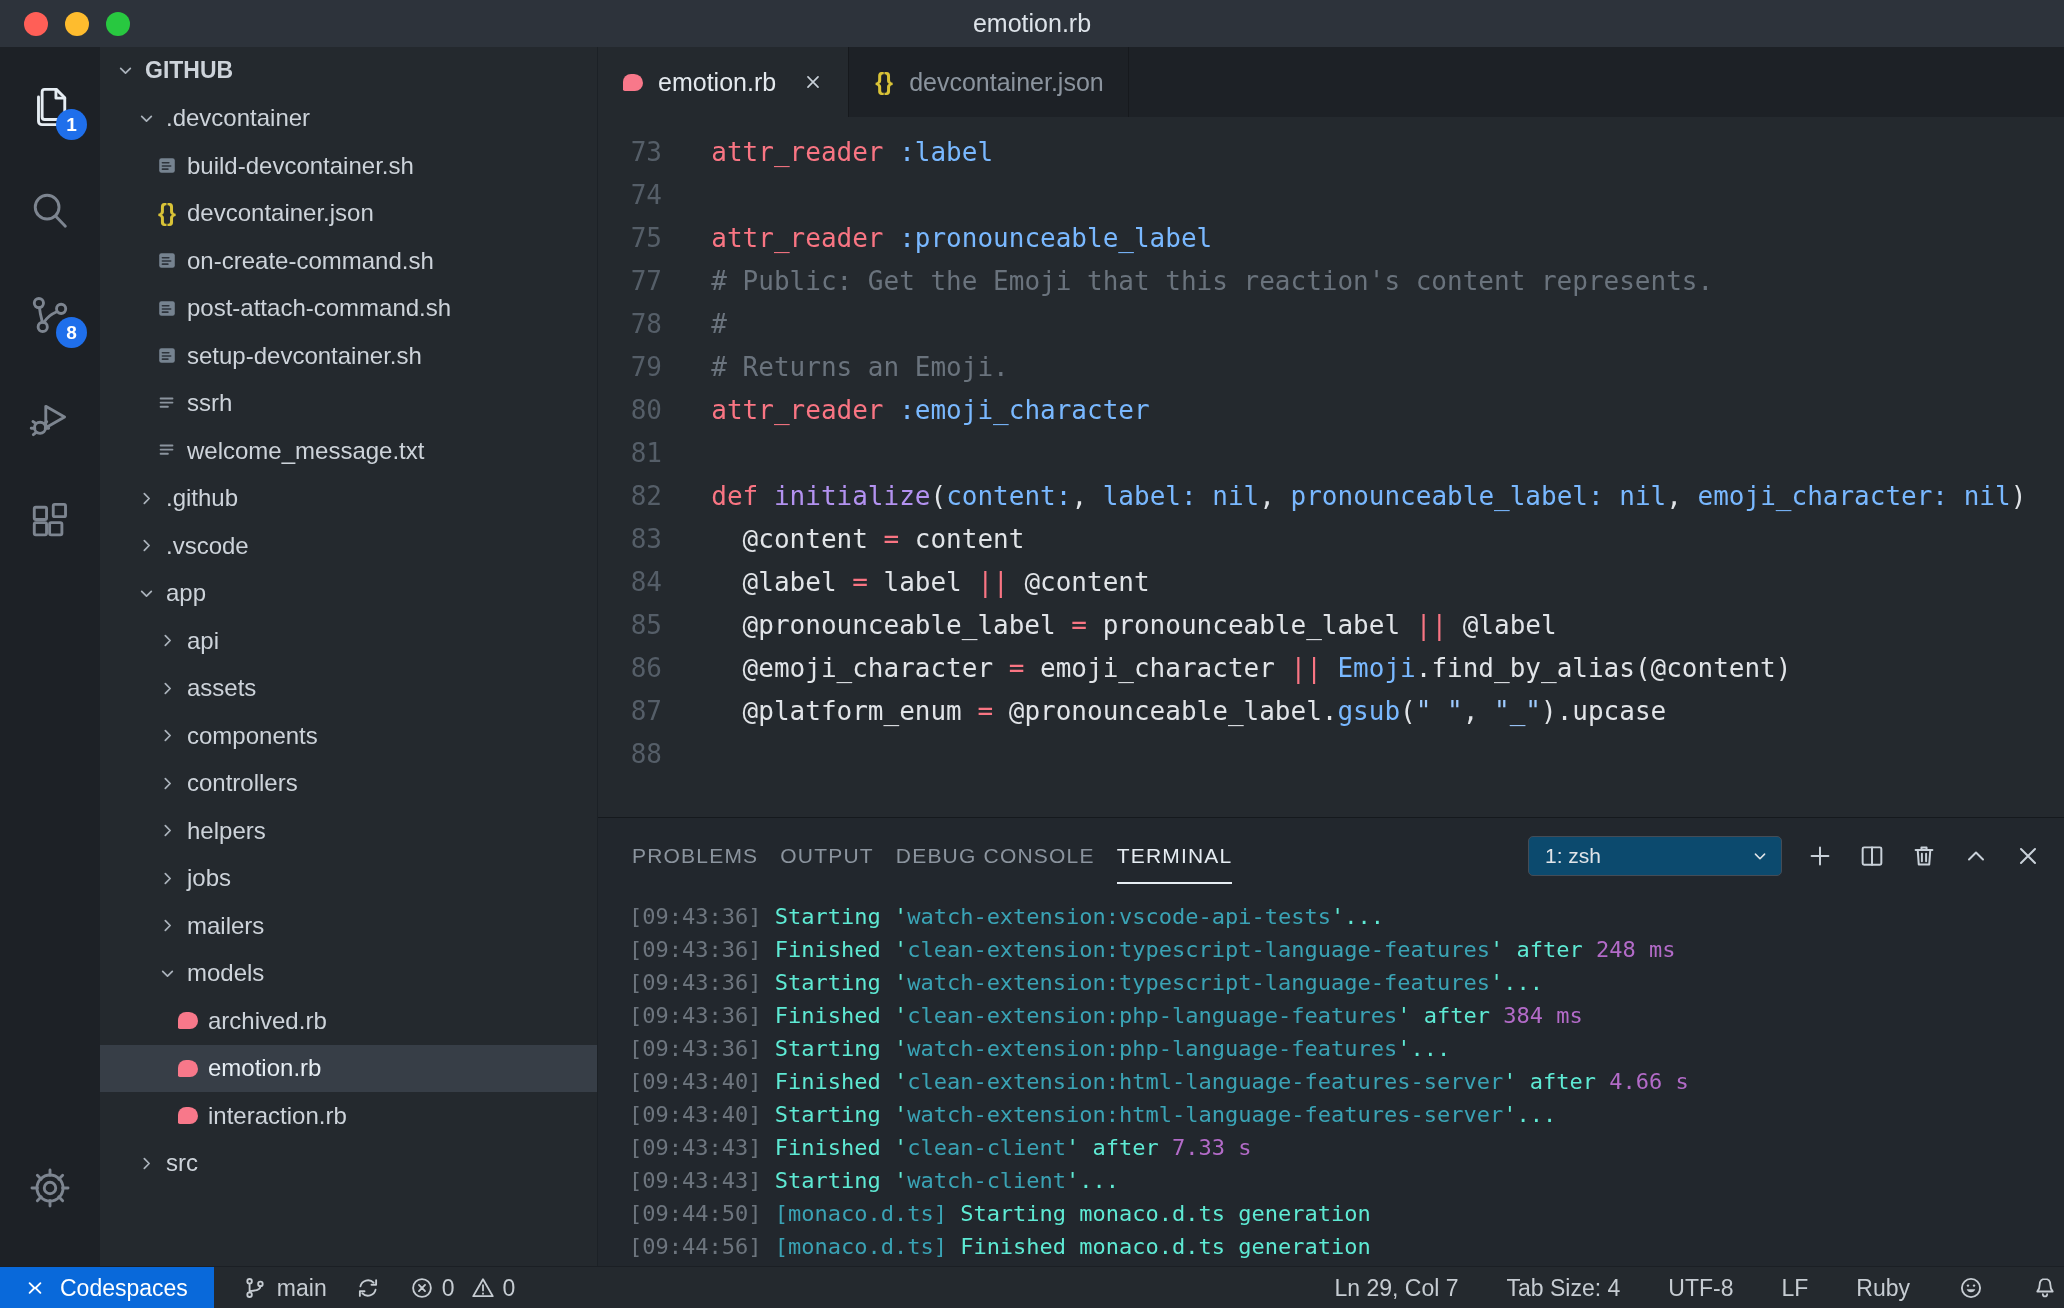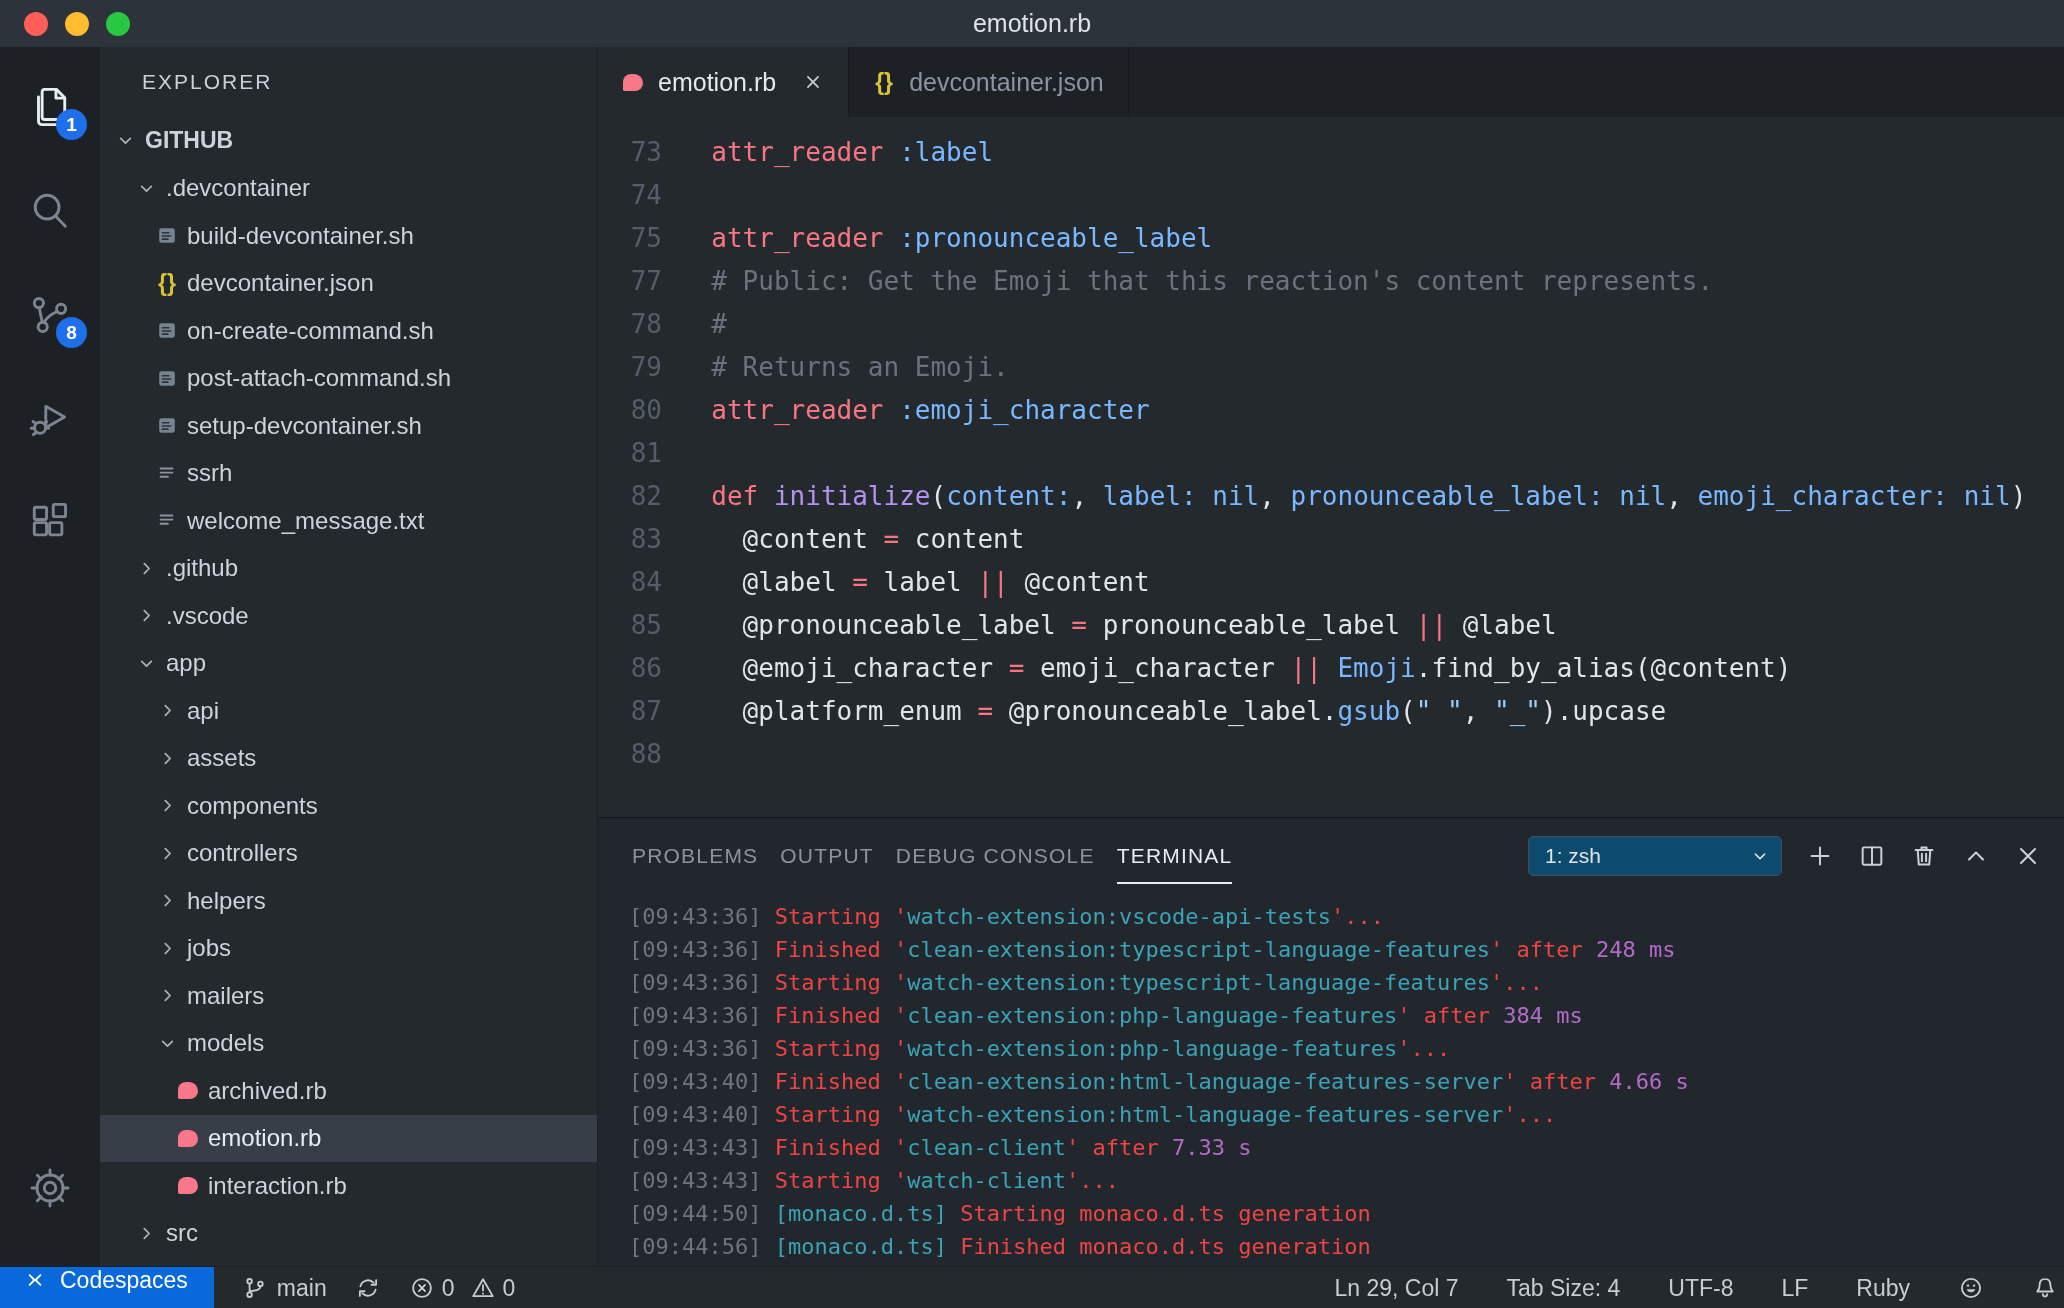--- a/index.html
+++ b/index.html
@@ -59,25 +59,25 @@
   .ptabs{display:flex;gap:22px;height:100%;align-items:center;}
   .ptab{font-size:21px;letter-spacing:1.2px;color:#8b949e;position:relative;height:100%;display:flex;align-items:center;cursor:pointer;}
   .ptab.active{color:#e6edf3;}
   .ptab.active::after{content:"";position:absolute;left:0;right:0;bottom:10px;height:2px;background:#e6edf3;}
   .panel-actions{margin-left:auto;display:flex;align-items:center;gap:24px;color:#c9d1d9;}
   .term-dd{display:flex;align-items:center;justify-content:space-between;width:226px;background:#0c4a6e;border:1px solid #444c56;
     border-radius:5px;padding:7px 10px 7px 16px;font-size:21px;color:#e1e4e8;cursor:pointer;}
   .pact{display:flex;cursor:pointer;}
   .pi{width:28px;height:28px;stroke-width:1.7;}
   .terminal{flex:1;padding:6px 0 0 31px;font-family:"DejaVu Sans Mono",monospace;font-size:22px;line-height:33px;overflow:hidden;white-space:pre;}
-  .c-g{color:#6d757e;}.c-w{color:#ef4444;}.c-t{color:#3aa3b5;}.c-m{color:#b36bc8;}
+  .c-g{color:#6d757e;}.c-w{color:#5eead4;}.c-t{color:#3aa3b5;}.c-m{color:#b36bc8;}
   
   .statusbar{height:42px;background:#24292e;border-top:1px solid #1b1f24;display:flex;align-items:center;font-size:23px;color:#c6ccd2;}
   .si{width:26px;height:26px;stroke-width:1.7;}
-  .sb-remote{background:#0969da;color:#fff;height:100%;display:flex;align-items:flex-start;gap:12px;padding:0 26px 0 22px;cursor:pointer;flex:0 0 auto;}
+  .sb-remote{background:#0969da;color:#fff;height:100%;display:flex;align-items:center;gap:12px;padding:0 26px 0 22px;cursor:pointer;flex:0 0 auto;}
   .sb-item{display:flex;align-items:center;gap:9px;margin-left:28px;cursor:pointer;}
   .sb-right{margin-left:auto;display:flex;align-items:center;gap:48px;padding-right:6px;}
   .sb-right>*{cursor:pointer;}
 </style>
 </head>
 <body>
 
 <div class="titlebar">
   <div class="lights">
     <span class="light red"></span>
@@ -131,21 +131,20 @@
       <div class="ab-item ab-bottom">
         <svg class="ai" viewBox="0 0 24 24">
           <circle cx="12" cy="12" r="3"></circle>
           <circle cx="12" cy="12" r="6.8"></circle>
           <path d="M12 2.6v2.8M12 18.6v2.8M2.6 12h2.8M18.6 12h2.8M5.4 5.4l2 2M16.6 16.6l2 2M18.6 5.4l-2 2M7.4 16.6l-2 2"></path>
         </svg>
       </div>
     </nav>
 
   <aside class="sidebar">
-    <div class="sidebar-header">EXPLORER</div>
     <div class="tree" id="tree">
         <div class="tree-row root" style="padding-left: 14px;">
           <span class="tree-ico">
             <svg class="ti" viewBox="0 0 24 24">
               <path d="M6.5 9.5 12 15l5.5-5.5"></path>
             </svg>
           </span>
           <span>GITHUB</span>
         </div>
         <div class="tree-row" style="padding-left: 35px;">

